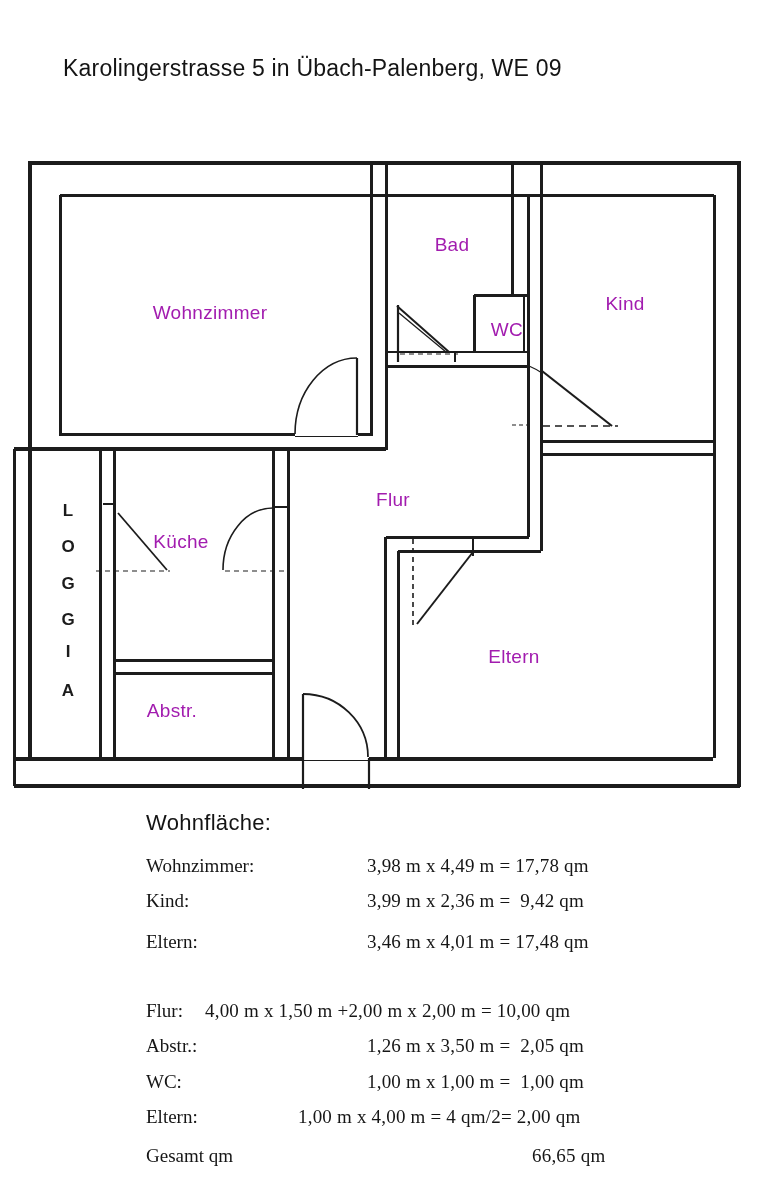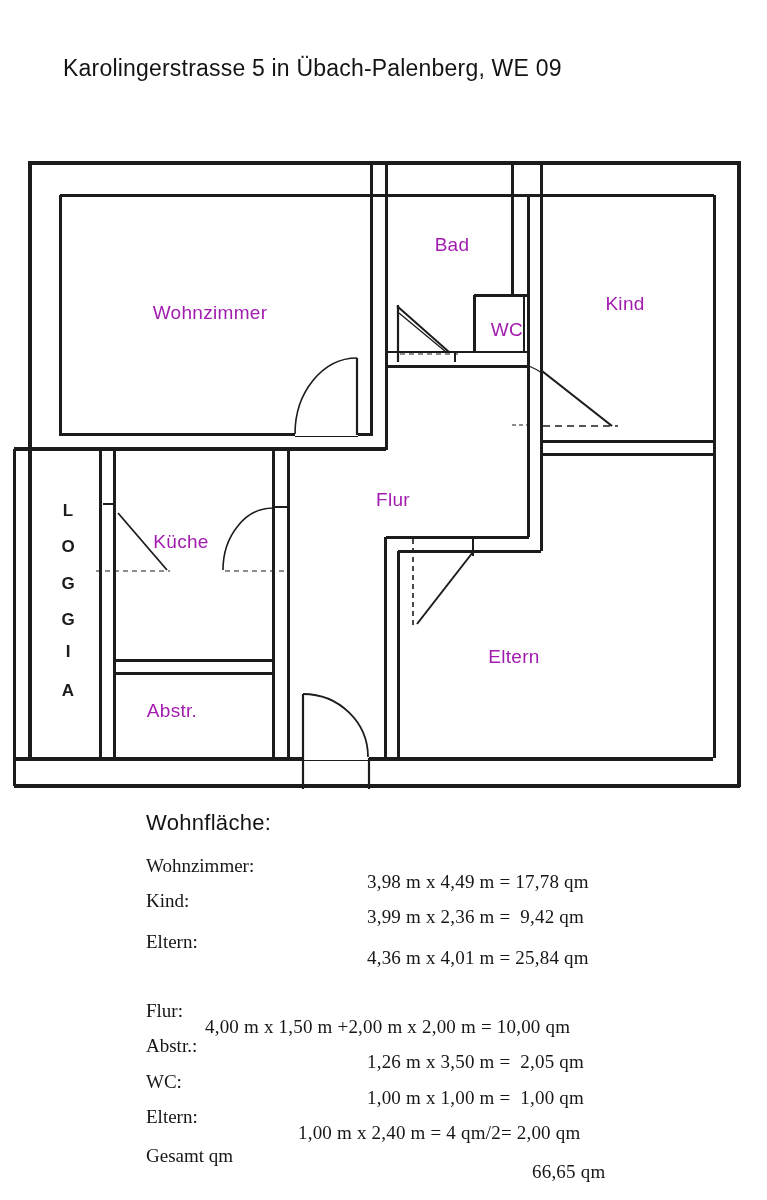--- a/index.html
+++ b/index.html
@@ -17,21 +17,21 @@
     letter-spacing:.3px;white-space:nowrap;
   }
   .loggia-letter{
     position:absolute;left:68px;transform:translateX(-50%);font-size:17px;
     font-weight:bold;color:#1b1b1b;
   }
   .area-table{position:absolute;left:146px;top:0;width:520px;height:1106px;}
   .tbl-heading{position:absolute;left:0;top:810px;font-size:22px;letter-spacing:.3px;color:#141414;}
   .trow{position:absolute;left:0;width:520px;height:30px;font-size:19px;color:#161616;font-family:Liberation Serif, serif;}
   .tlabel{position:absolute;left:0;white-space:pre;}
-  .tval{position:absolute;left:221px;white-space:pre;letter-spacing:.2px;margin-top:16px;}
+  .tval{position:absolute;left:221px;white-space:pre;letter-spacing:.2px;}
   .r0{top:855px}.r1{top:890px}.r2{top:931px}.r3{top:963px}.r4{top:1000px}
   .r5{top:1035px}.r6{top:1071px}.r7{top:1106px}.r8{top:1145px}
   .r4 .tval{left:59px}
   .r7 .tval{left:152px}
   .r8 .tval{left:386px}
 </style>
 </head>
 <body>
 
 <div class="page">
@@ -150,37 +150,37 @@
     <div class="trow r0">
       <span class="tlabel">Wohnzimmer:</span>
       <span class="tval">3,98 m x 4,49 m = 17,78 qm</span>
     </div>
     <div class="trow r1">
       <span class="tlabel">Kind:</span>
       <span class="tval">3,99 m x 2,36 m =  9,42 qm</span>
     </div>
     <div class="trow r2">
       <span class="tlabel">Eltern:</span>
-      <span class="tval">4,36 m x 4,01 m = 25,84 qm</span>
+      <span class="tval">3,46 m x 4,01 m = 17,48 qm</span>
     </div>
     <div class="trow r4">
       <span class="tlabel">Flur:</span>
       <span class="tval">4,00 m x 1,50 m +2,00 m x 2,00 m = 10,00 qm</span>
     </div>
     <div class="trow r5">
       <span class="tlabel">Abstr.:</span>
       <span class="tval">1,26 m x 3,50 m =  2,05 qm</span>
     </div>
     <div class="trow r6">
       <span class="tlabel">WC:</span>
       <span class="tval">1,00 m x 1,00 m =  1,00 qm</span>
     </div>
     <div class="trow r7">
       <span class="tlabel">Eltern:</span>
-      <span class="tval">1,00 m x 2,40 m = 4 qm/2= 2,00 qm</span>
+      <span class="tval">1,00 m x 4,00 m = 4 qm/2= 2,00 qm</span>
     </div>
     <div class="trow r8">
       <span class="tlabel">Gesamt qm</span>
       <span class="tval">66,65 qm</span>
     </div>
   </div>
 
 </div>
 
 </body></html>

